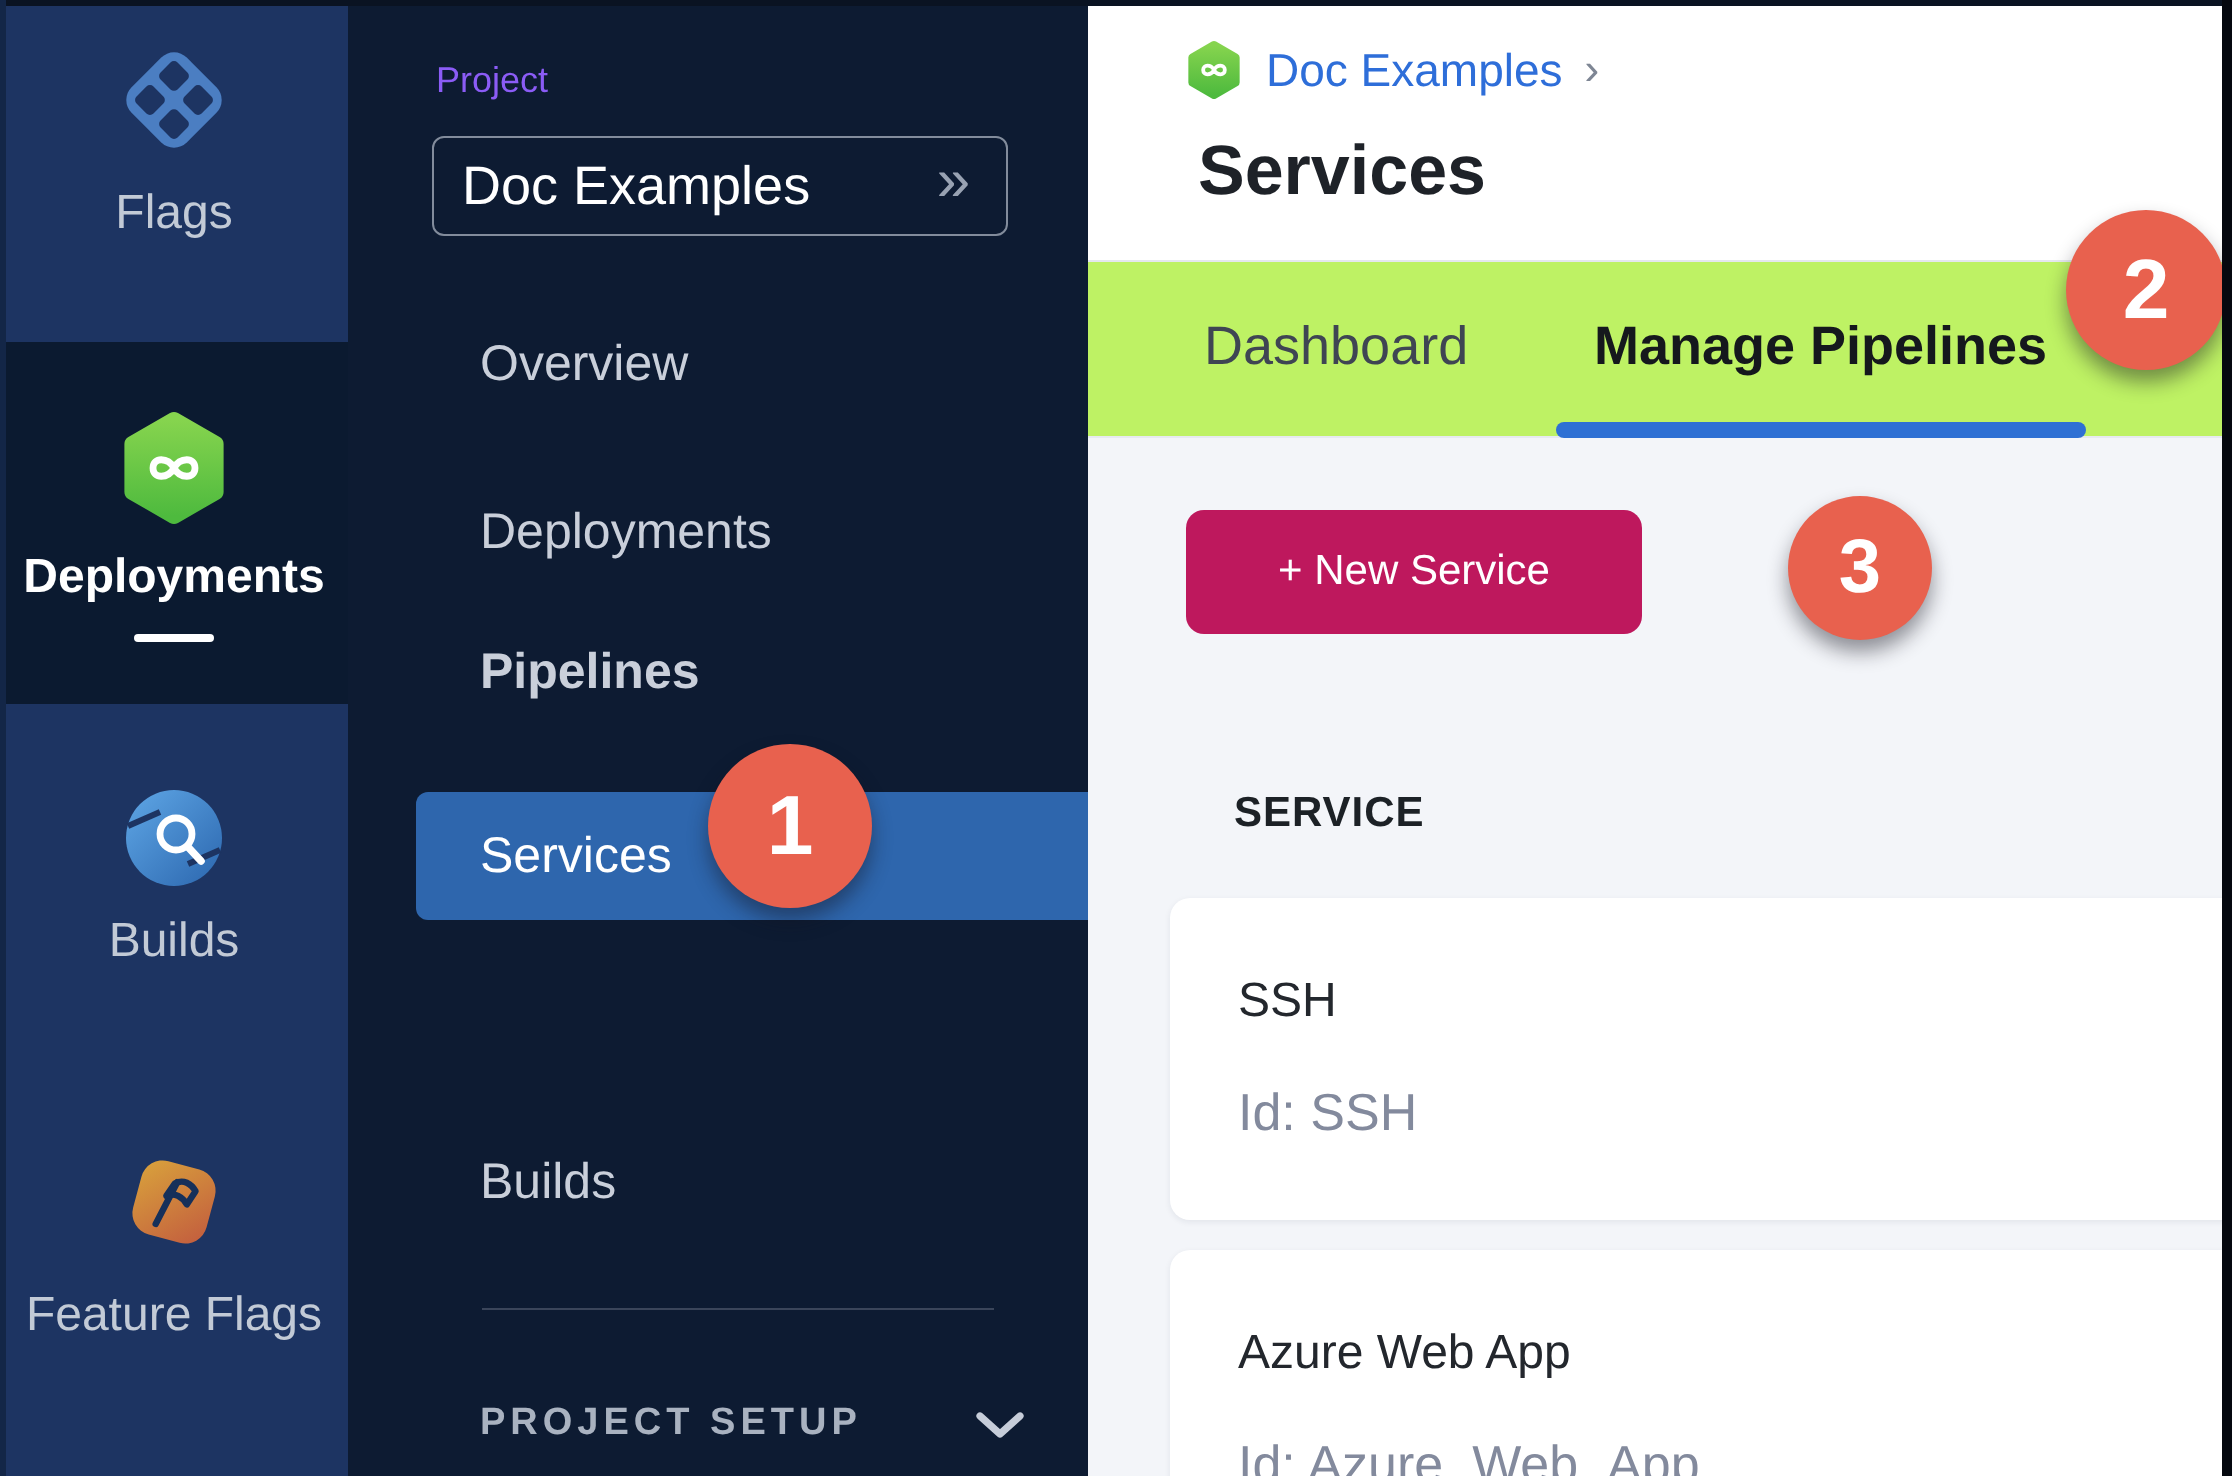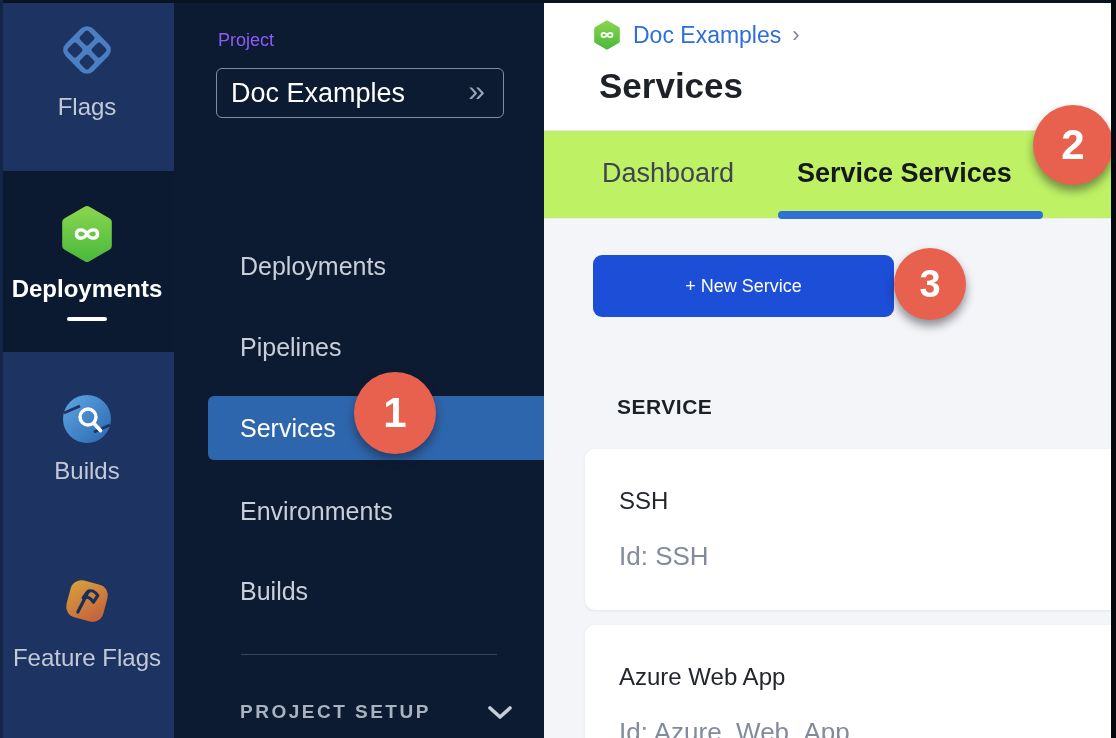--- a/index.html
+++ b/index.html
@@ -57,22 +57,22 @@
   .page-title { position:absolute; left:55px; top:66px; font-size:35px; font-weight:700; color:#1e2228; }
 
   .tabbar { position:absolute; left:0; top:131px; width:572px; height:88px; background:#bef264; border-bottom:1px solid #e7eaf0; }
   .tab { position:absolute; top:0; height:88px; line-height:84px; font-size:27px; cursor:pointer; }
   .tab.dashboard { left:58px; color:#3f4553; font-weight:500; }
   .tab.manage { left:253px; color:#15181d; font-weight:700; }
   .tab-underline { position:absolute; left:234px; top:80px; width:265px; height:8px; background:#2e70d4; border-radius:4px; }
 
   .content { position:absolute; left:0; top:219px; width:572px; height:519px; background:#f3f5f9; }
   .new-service-btn {
-    position:absolute; left:49px; top:36px; width:301px; height:62px;
-    background:#1d4ed8; color:#ffffff; font-size:18px; font-weight:500;
+    position:absolute; left:49px; top:36px; width:228px; height:62px;
+    background:#be185d; color:#ffffff; font-size:21px; font-weight:500;
     border:none; border-radius:9px; cursor:pointer;
     display:flex; align-items:center; justify-content:center;
     font-family:"Liberation Sans","DejaVu Sans",sans-serif;
   }
   .col-header { position:absolute; left:73px; top:176px; font-size:21px; font-weight:700; letter-spacing:0.5px; color:#1c2126; }
   .svc-card {
     position:absolute; left:41px; width:620px; height:161px;
     background:#ffffff; border-radius:10px; cursor:pointer;
     box-shadow:0 1px 3px rgba(30,40,60,0.08);
   }
@@ -165,24 +165,24 @@
   </nav>
 
   <nav class="panel">
     <div class="proj-label">Project</div>
     <div class="proj-select">
       <span class="val">Doc Examples</span>
       <span class="dbl">»</span>
     </div>
 
     <div class="nav-highlight"></div>
+    <div class="nav-item" style="top:165px;">Overview</div>
     <div class="nav-item" style="top:249px;">Deployments</div>
-    <div class="nav-item" style="top:330px;">Pipelines</div>
+    <div class="nav-item" style="top:319px;font-weight:bold;">Pipelines</div>
     <div class="nav-item active" style="top:411px;">Services</div>
-    <div class="nav-item" style="top:494px;">Environments</div>
     <div class="nav-item" style="top:574px;">Builds</div>
 
     <div class="panel-divider"></div>
 
     <div class="setup-row">
       <span class="setup-label">PROJECT SETUP</span>
       <svg width="26" height="15" viewBox="0 0 26 15">
         <polyline points="3,3 13,12 23,3" fill="none" stroke="#c6cdd9" stroke-width="3.6" stroke-linecap="round" stroke-linejoin="round"></polyline>
       </svg>
     </div>
@@ -202,21 +202,21 @@
           <path d="M-10.5 0c0-5.5 7.5-5.5 10.5 0c3 5.5 10.5 5.5 10.5 0c0-5.5-7.5-5.5-10.5 0c-3 5.5-10.5 5.5-10.5 0z" fill="none" stroke="#ffffff" stroke-width="3.6" stroke-linecap="round"></path>
         </svg>
         <a>Doc Examples</a>
         <span class="crumb-sep">›</span>
       </div>
       <h1 class="page-title">Services</h1>
     </header>
 
     <div class="tabbar">
       <div class="tab dashboard">Dashboard</div>
-      <div class="tab manage">Service Services</div>
+      <div class="tab manage">Manage Pipelines</div>
       <div class="tab-underline"></div>
     </div>
 
     <section class="content">
       <button class="new-service-btn">+ New Service</button>
 
       <div class="col-header">SERVICE</div>
 
       <div class="svc-card card-1">
         <div class="svc-name">SSH</div>

